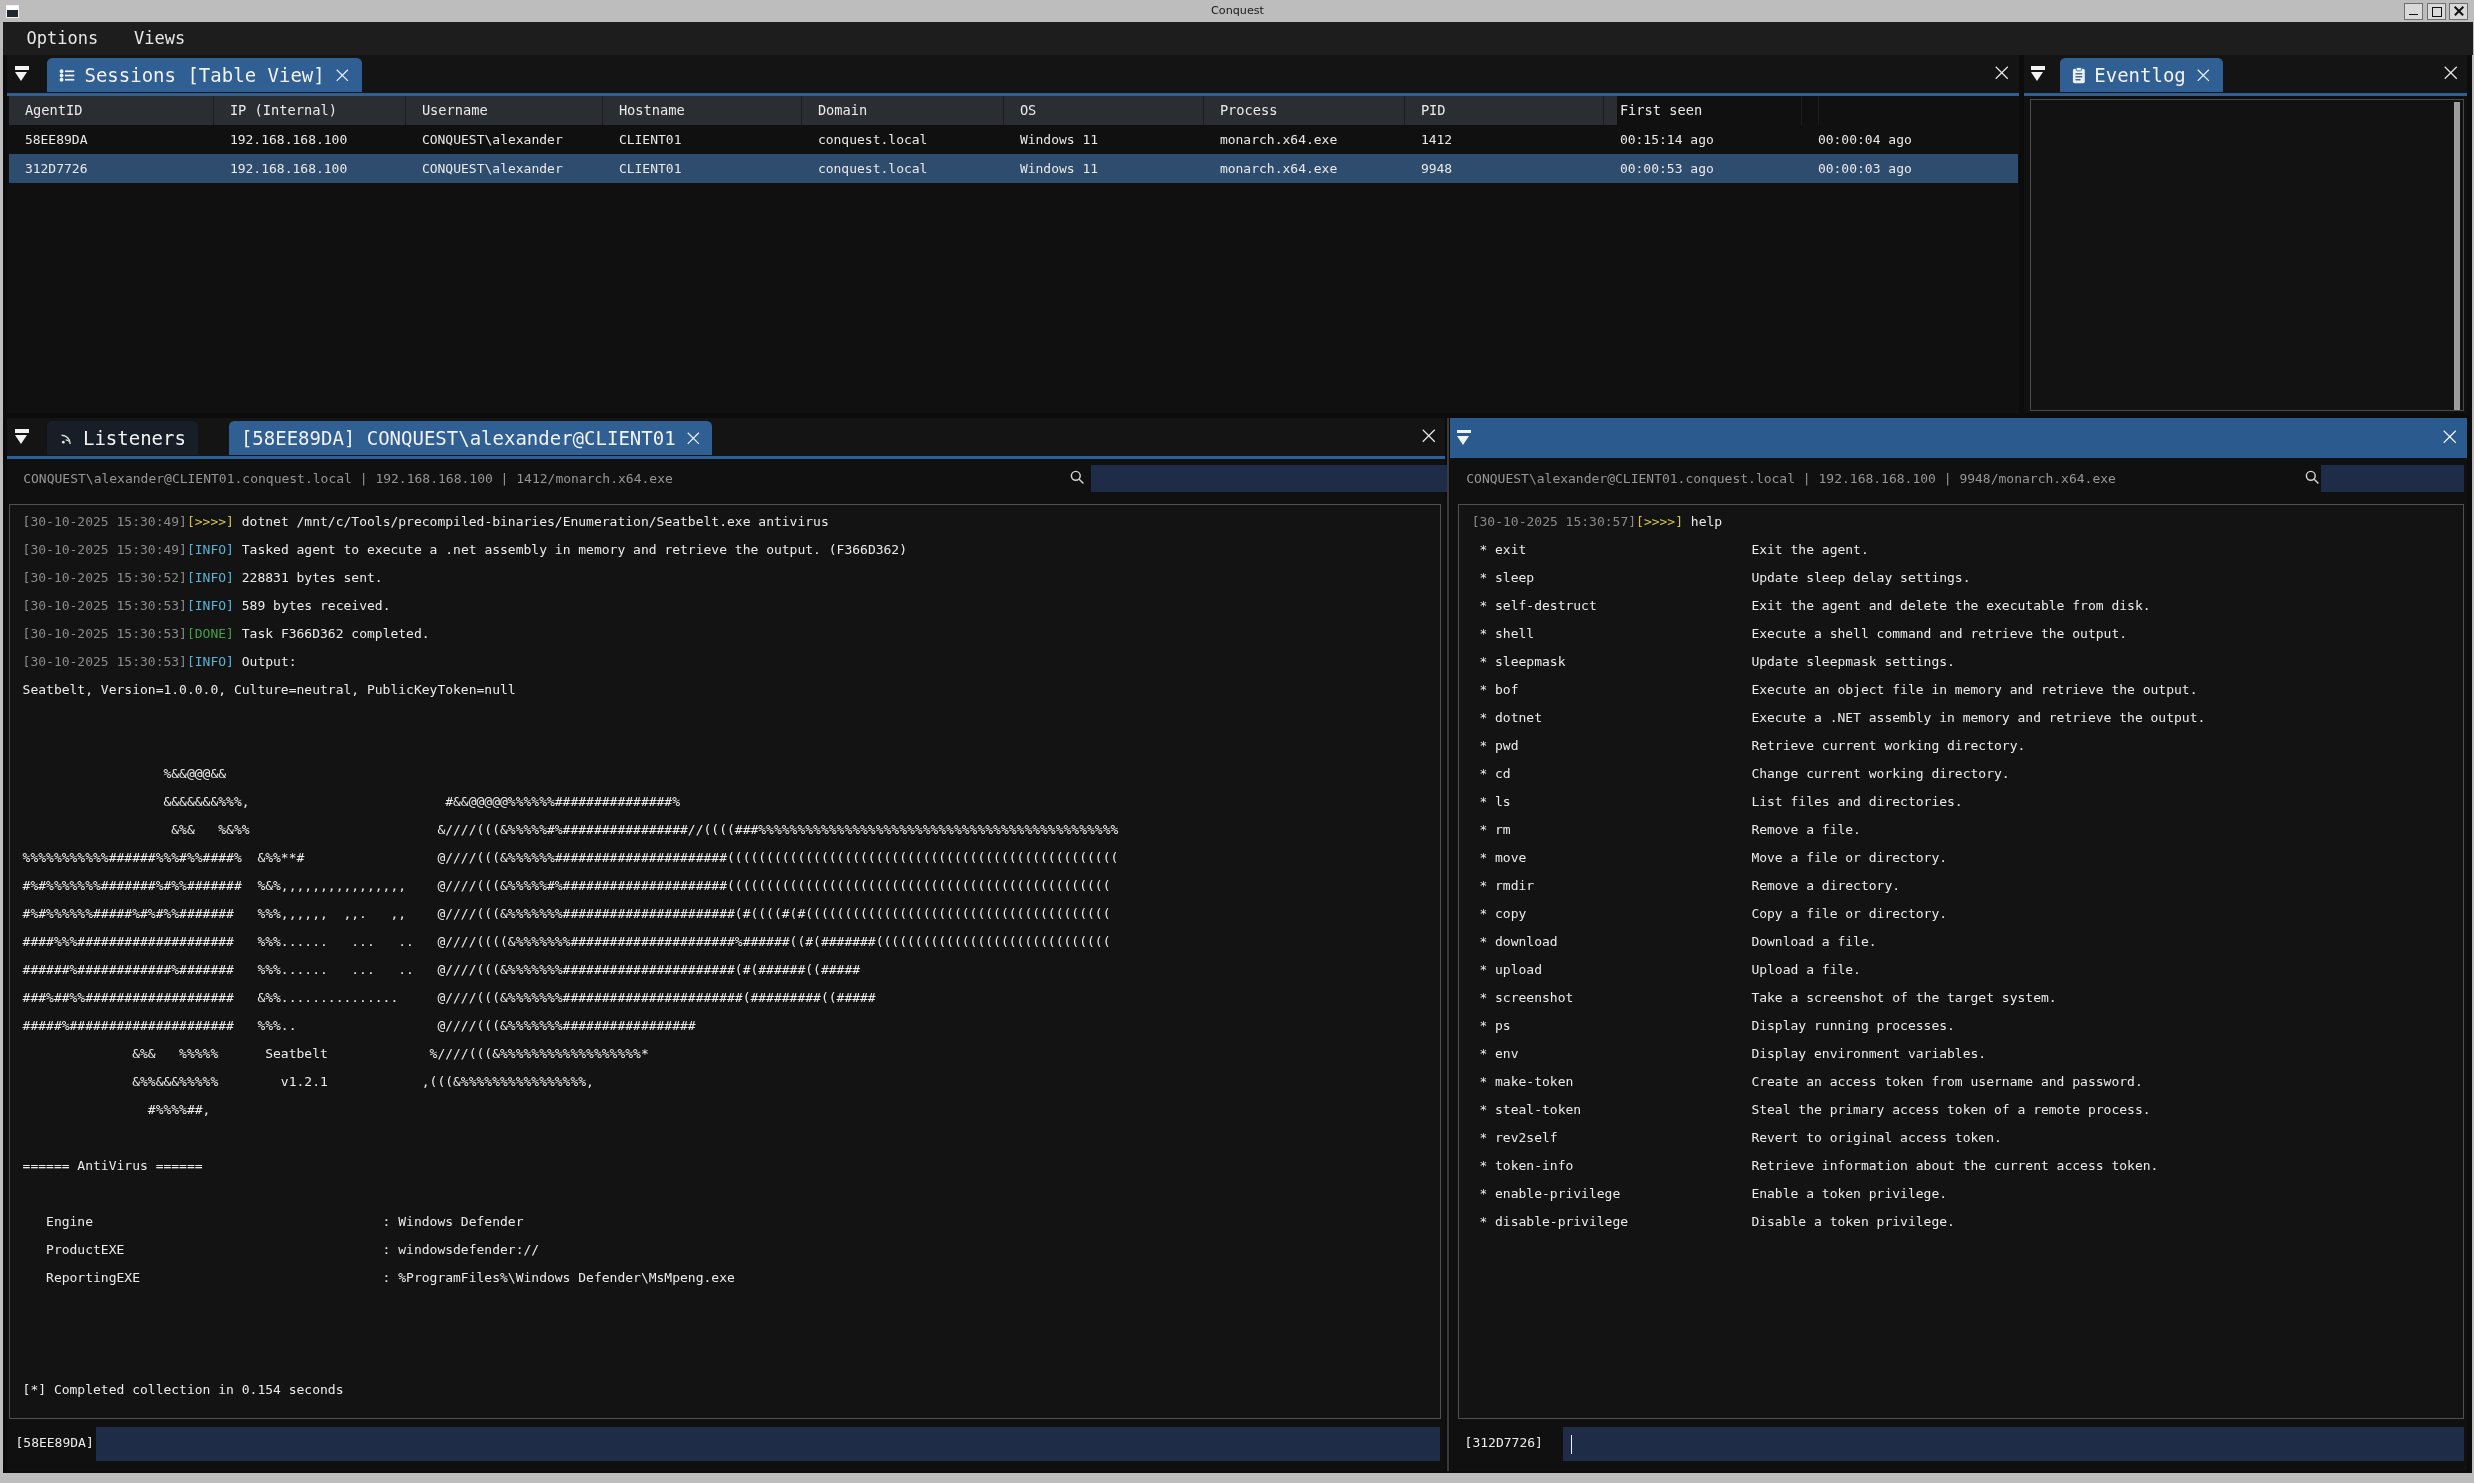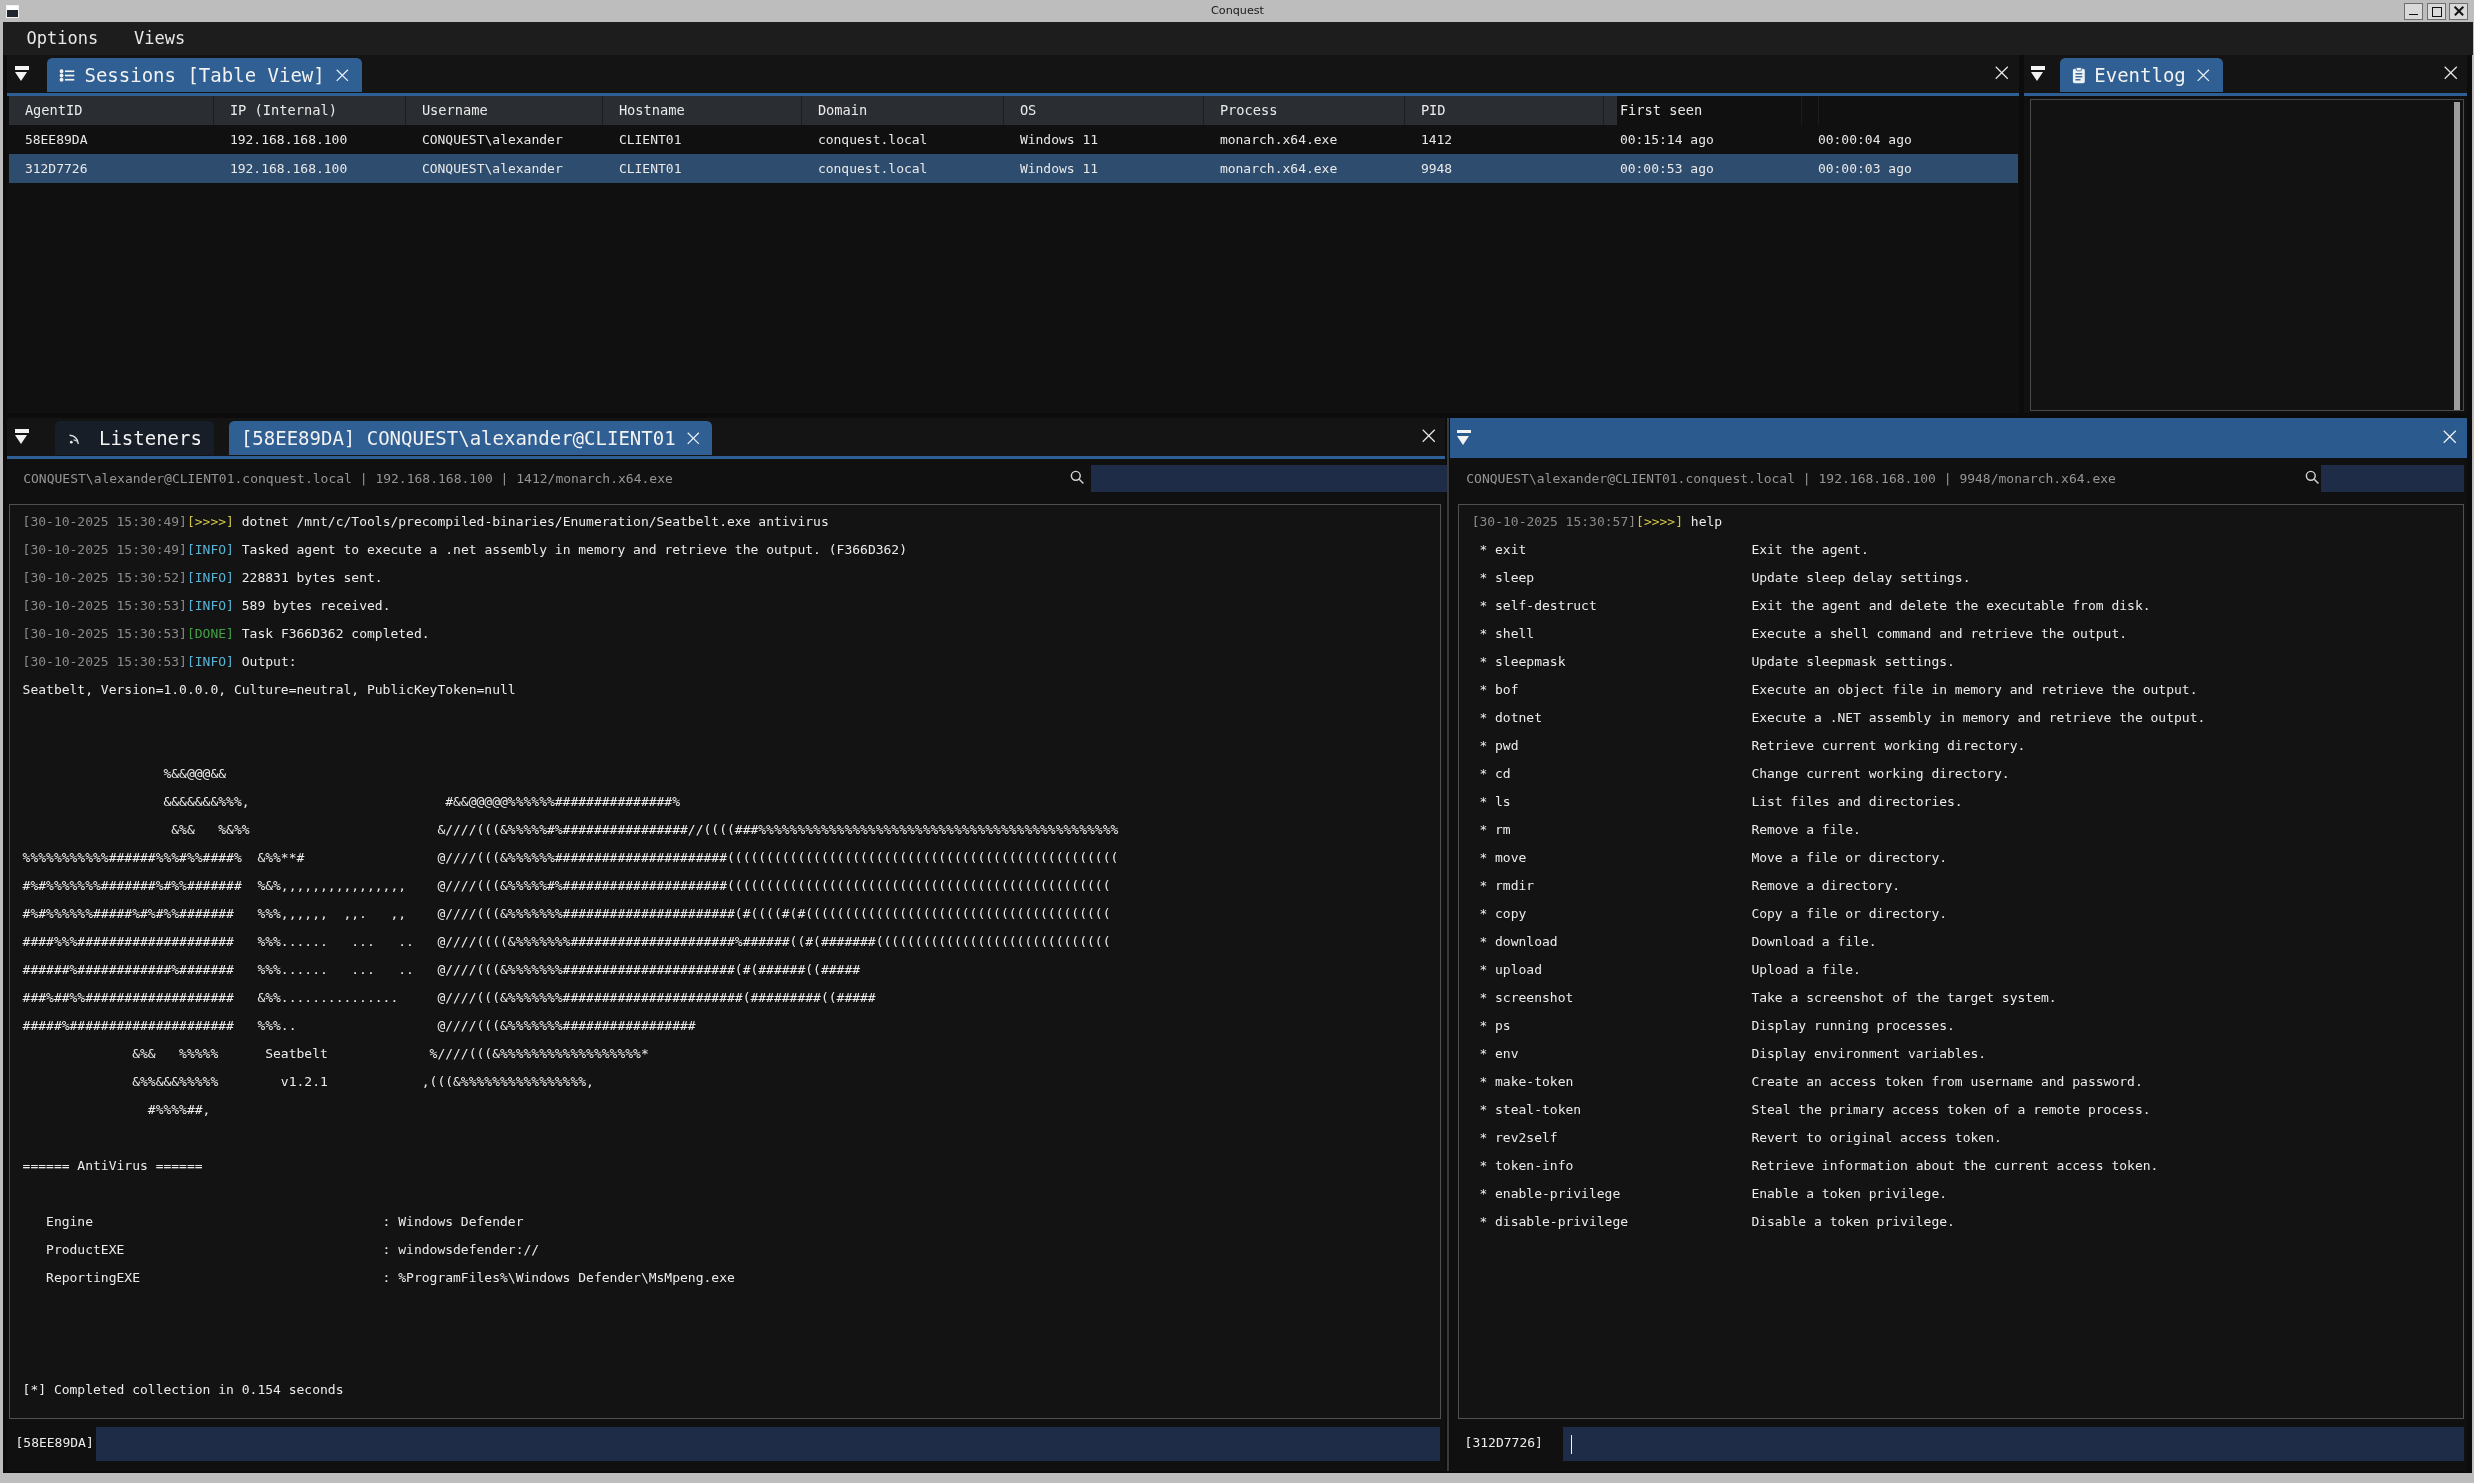--- a/index.html
+++ b/index.html
@@ -223,21 +223,21 @@
       <div id="eventlog-scrollbar"></div>
     </div>
   </div>
 
   <div class="abs" style="left:6.9px;top:418px;width:1438px;height:1053px;background:#101010;">
     <div class="tabrow abs" style="left:0;top:0;width:1438px;height:38px;">
       <span class="dd abs" style="left:6.9px;top:10.3px;">
           <span class="dd-bar"></span>
           <span class="dd-tri"></span>
         </span>
-      <div class="tab inactive" style="left:48px;gap:8px;">
+      <div class="tab inactive" style="left:40px;">
         <span class="ticon">
           <svg width="15.5" height="15.5" viewBox="0 0 18 18">
               <g fill="none" stroke="#e8e8e8" stroke-width="1.6">
                 <circle cx="5" cy="13" r="1.6" fill="#e8e8e8" stroke="none"></circle>
                 <path d="M8.5 9.5 A5.5 5.5 0 0 1 10 13.5" transform="rotate(-45 9 11)"></path>
                 <path d="M3 5 A10 10 0 0 1 13 15"></path>
               </g>
             </svg>
         </span>
         <span>Listeners</span>

